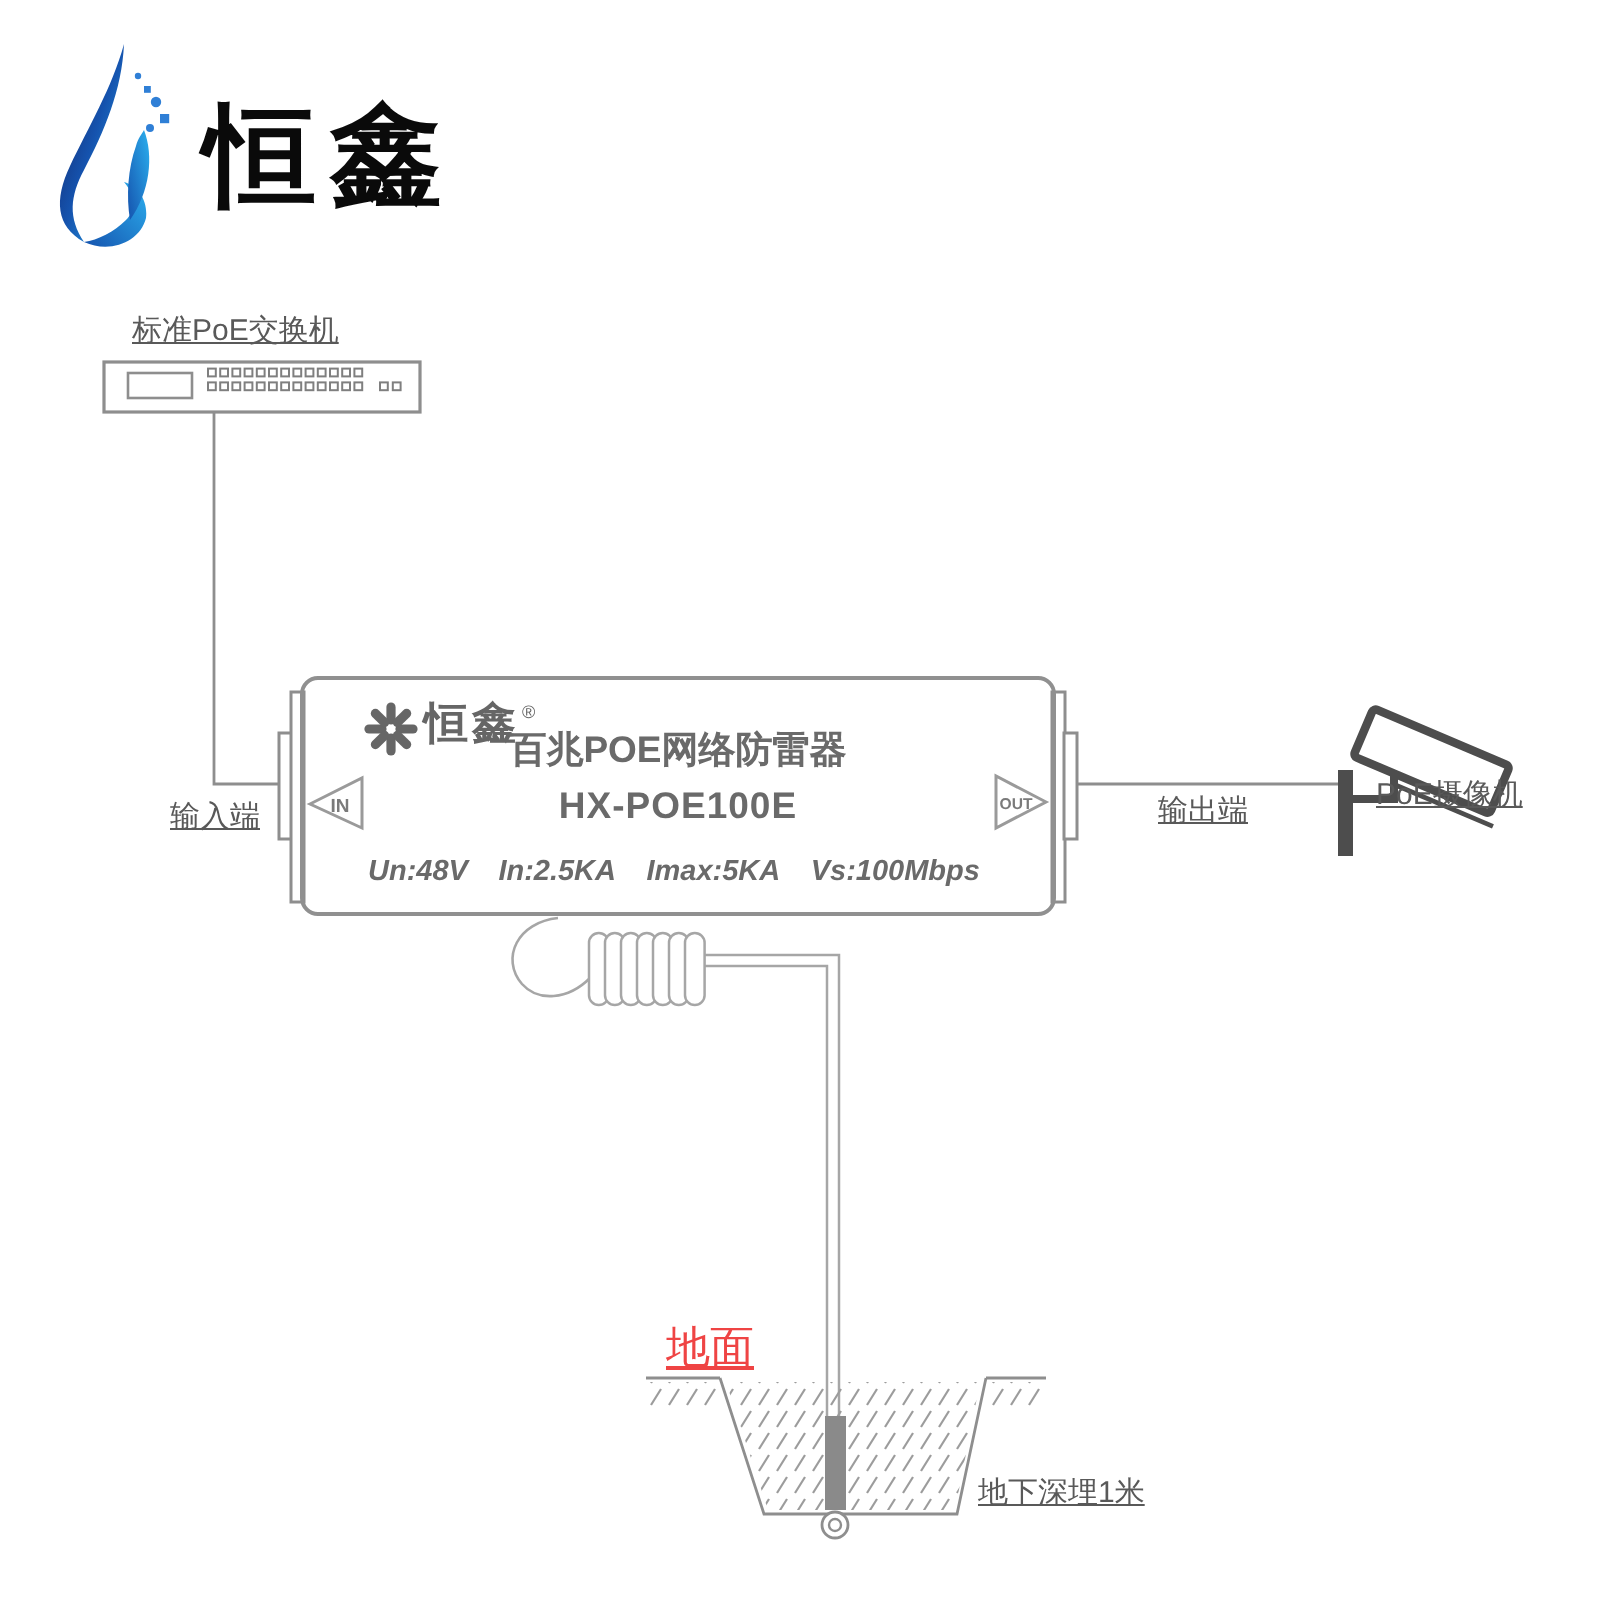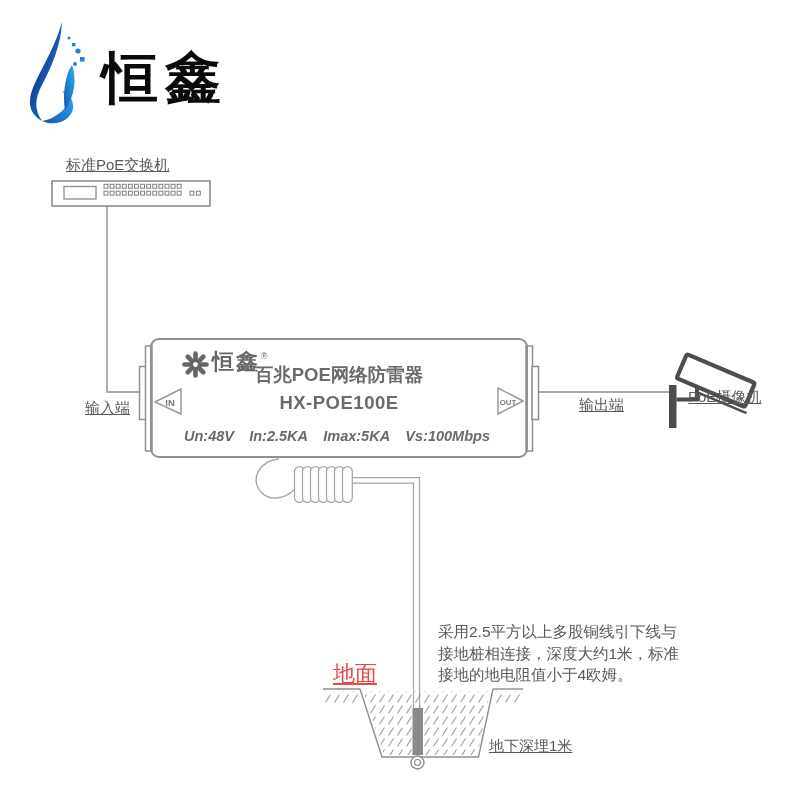--- a/index.html
+++ b/index.html
@@ -158,25 +158,20 @@
     <div class="brand-name">恒鑫</div>
   </div>
 
   <div class="lbl" style="left:66px;top:156px;">标准PoE交换机</div>
   <div class="lbl" style="left:85px;top:399px;">输入端</div>
   <div class="lbl" style="left:579px;top:396px;text-align:right;">输出端</div>
   <div class="lbl" style="left:688px;top:388px;text-align:center;">PoE摄像机</div>
   <div class="lbl" style="left:333px;top:659px;font-size:22px;color:#ef4444;">地面</div>
   <div class="lbl" style="left:489px;top:737px;">地下深埋1米</div>
 
-  <div class="note">
-    <div>采用2.5平方以上多股铜线引下线与</div>
-    <div>接地桩相连接，深度大约1米，标准</div>
-    <div>接地的地电阻值小于4欧姆。</div>
-  </div>
 
   <div class="device">
     <div class="dev-logo">
       <svg width="27" height="27" viewBox="0 0 27 27">
         <g stroke="#666" stroke-width="4.6" stroke-linecap="round">
           <line x1="13.5" y1="9" x2="13.5" y2="2.5"></line>
           <line x1="13.5" y1="18" x2="13.5" y2="24.5"></line>
           <line x1="9" y1="13.5" x2="2.5" y2="13.5"></line>
           <line x1="18" y1="13.5" x2="24.5" y2="13.5"></line>
           <line x1="10.3" y1="10.3" x2="5.7" y2="5.7"></line>

